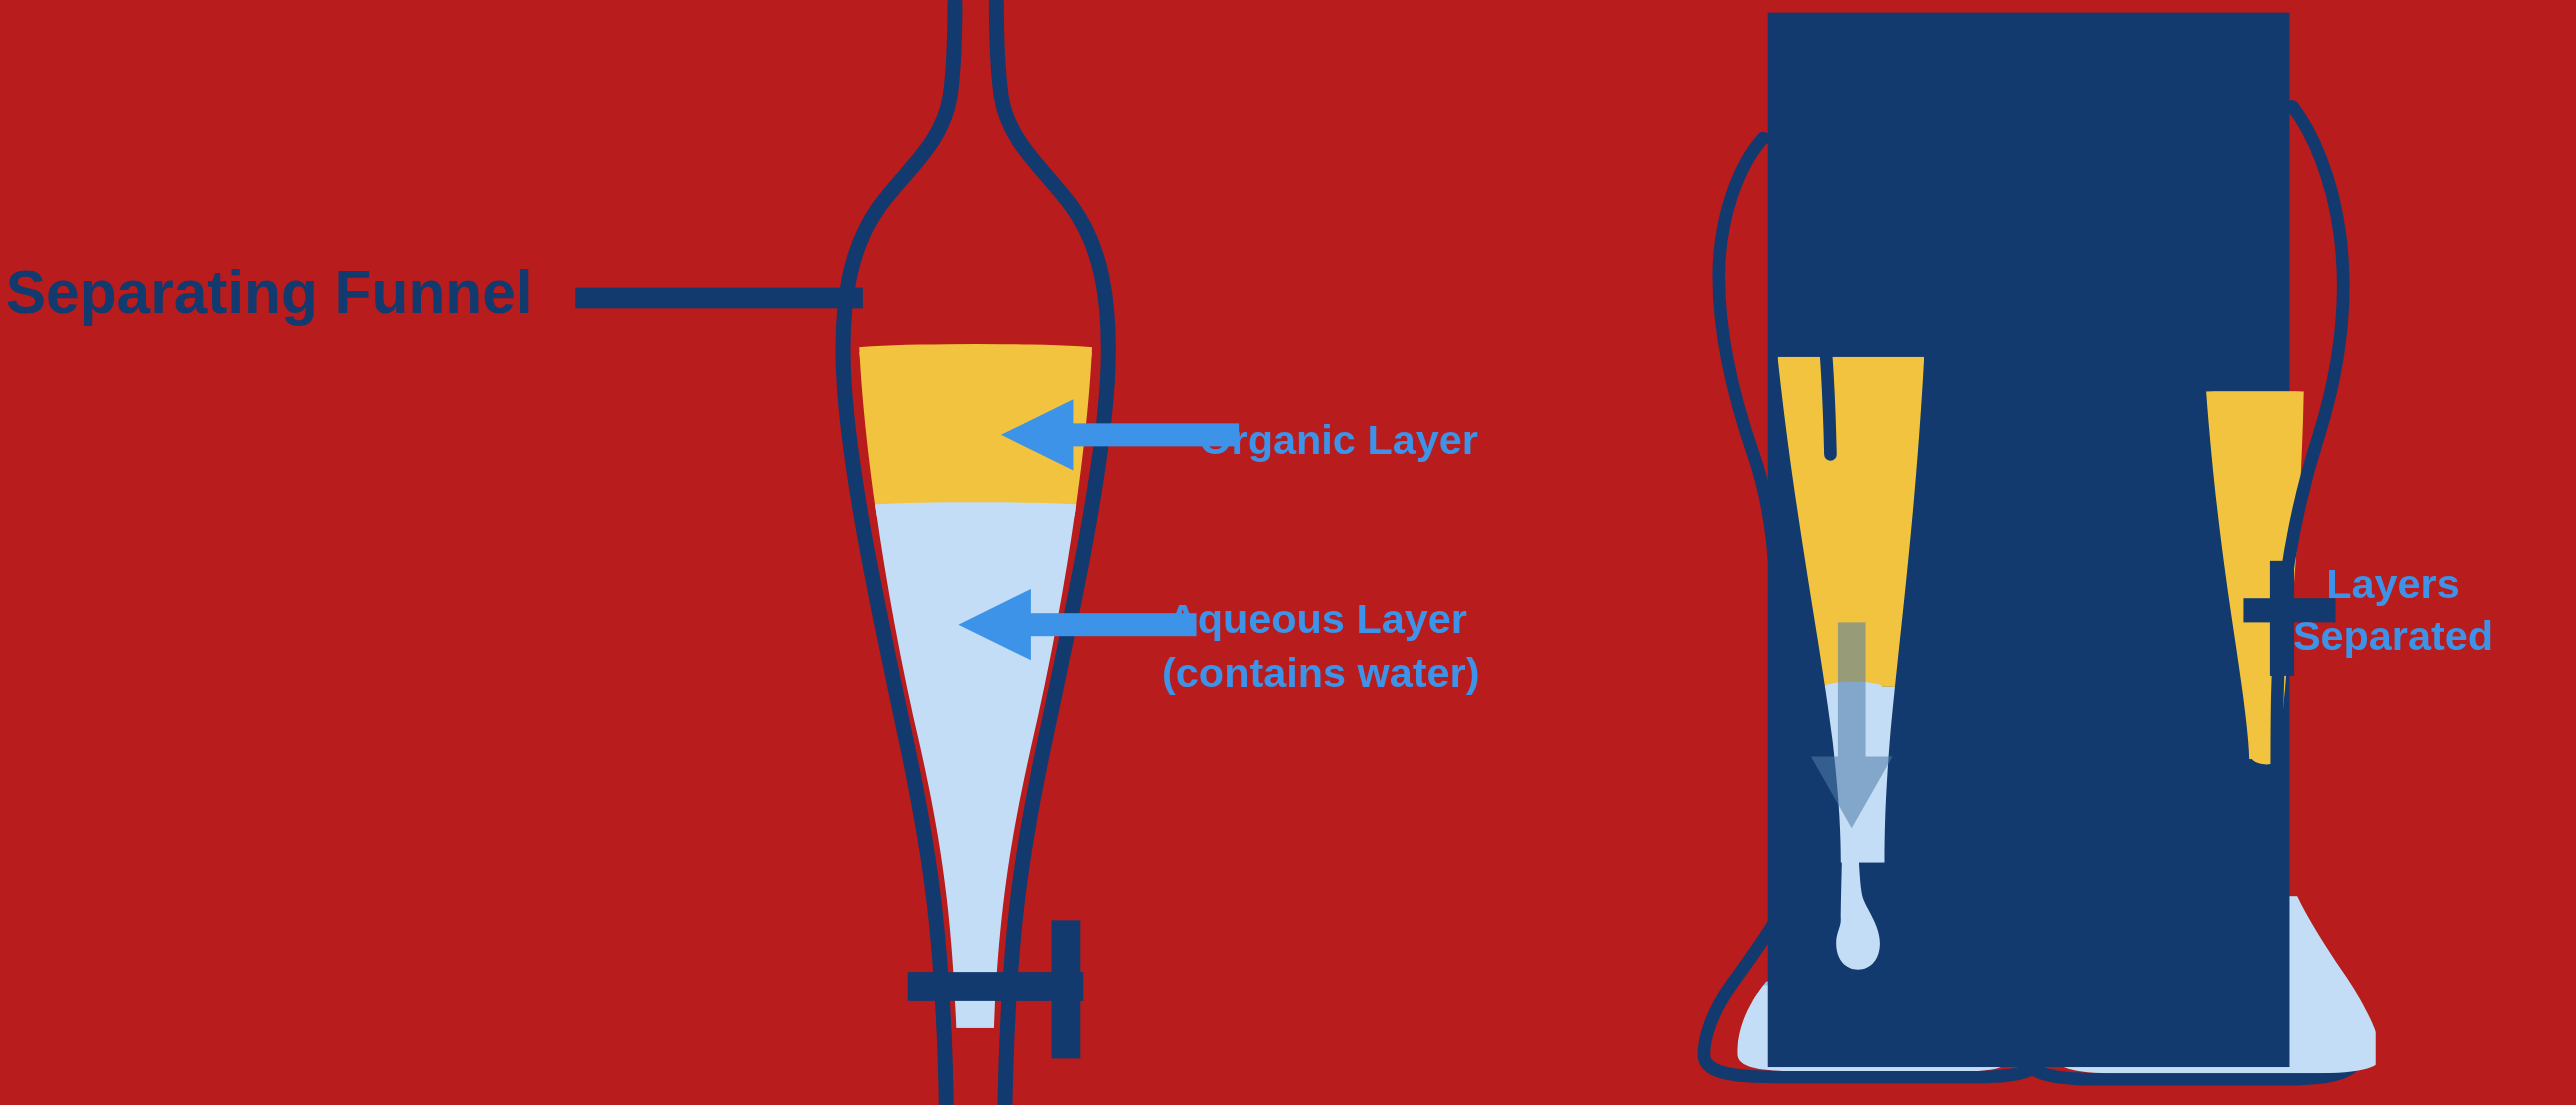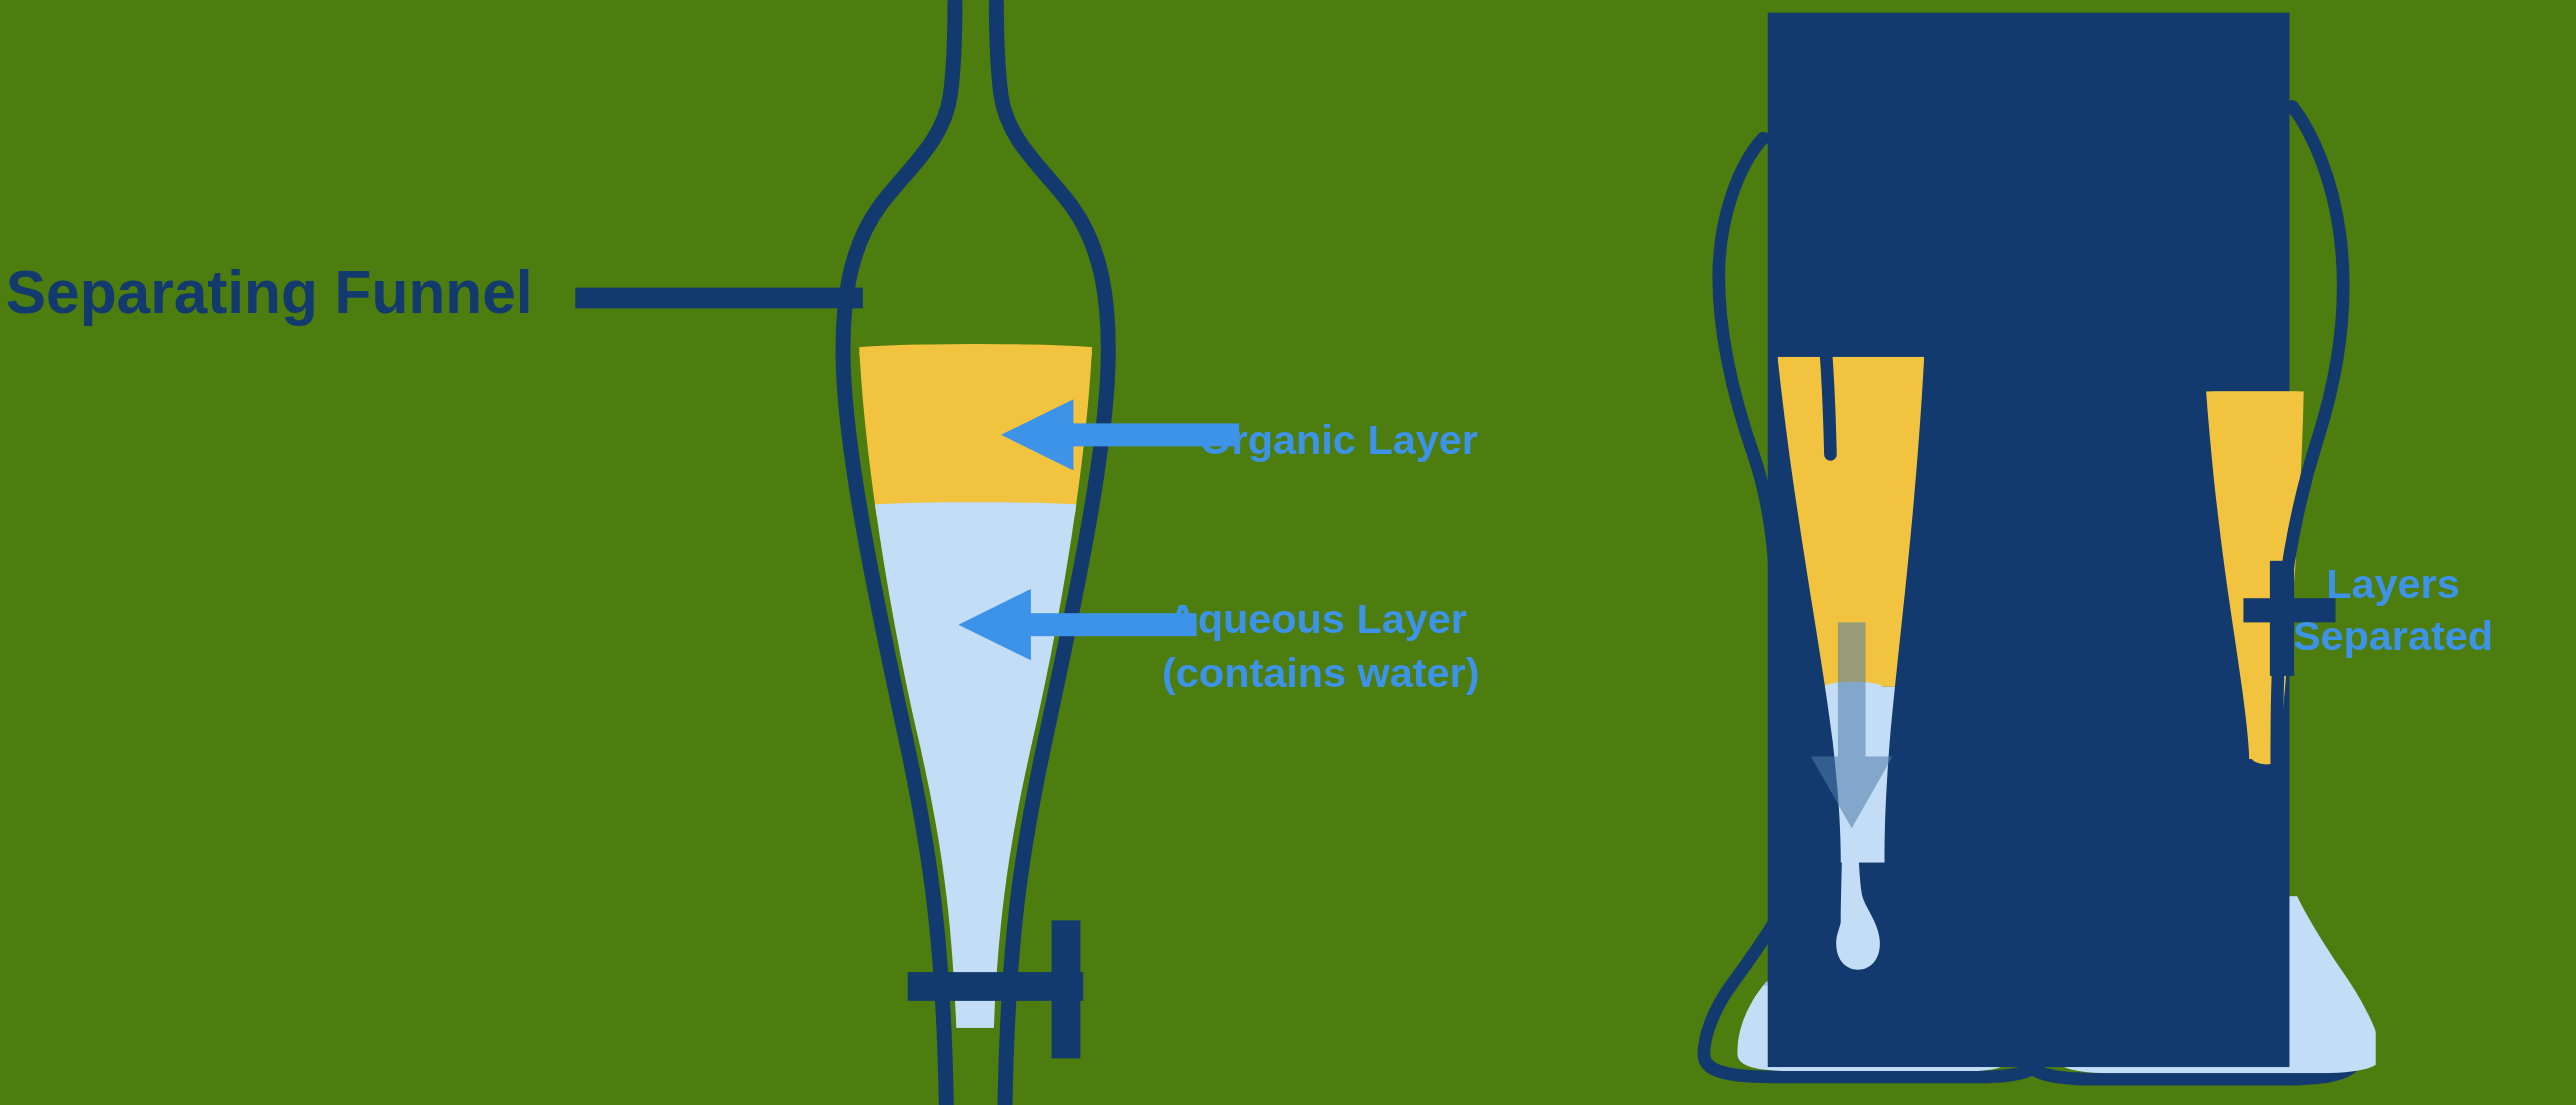--- a/index.html
+++ b/index.html
@@ -11,21 +11,21 @@
     width: 2576px;
     height: 1105px;
     font-family: "Liberation Sans", sans-serif;
     overflow: hidden;
     position: relative;
   }
   #stage {
     position: relative;
     width: 2576px;
     height: 1105px;
-    background: #4d7c0f;
+    background: #b91c1c;
   }
   #diagram {
     position: absolute;
     left: 0;
     top: 0;
     width: 2576px;
     height: 1105px;
   }
   .label-text {
     font-family: "Liberation Sans", sans-serif;

